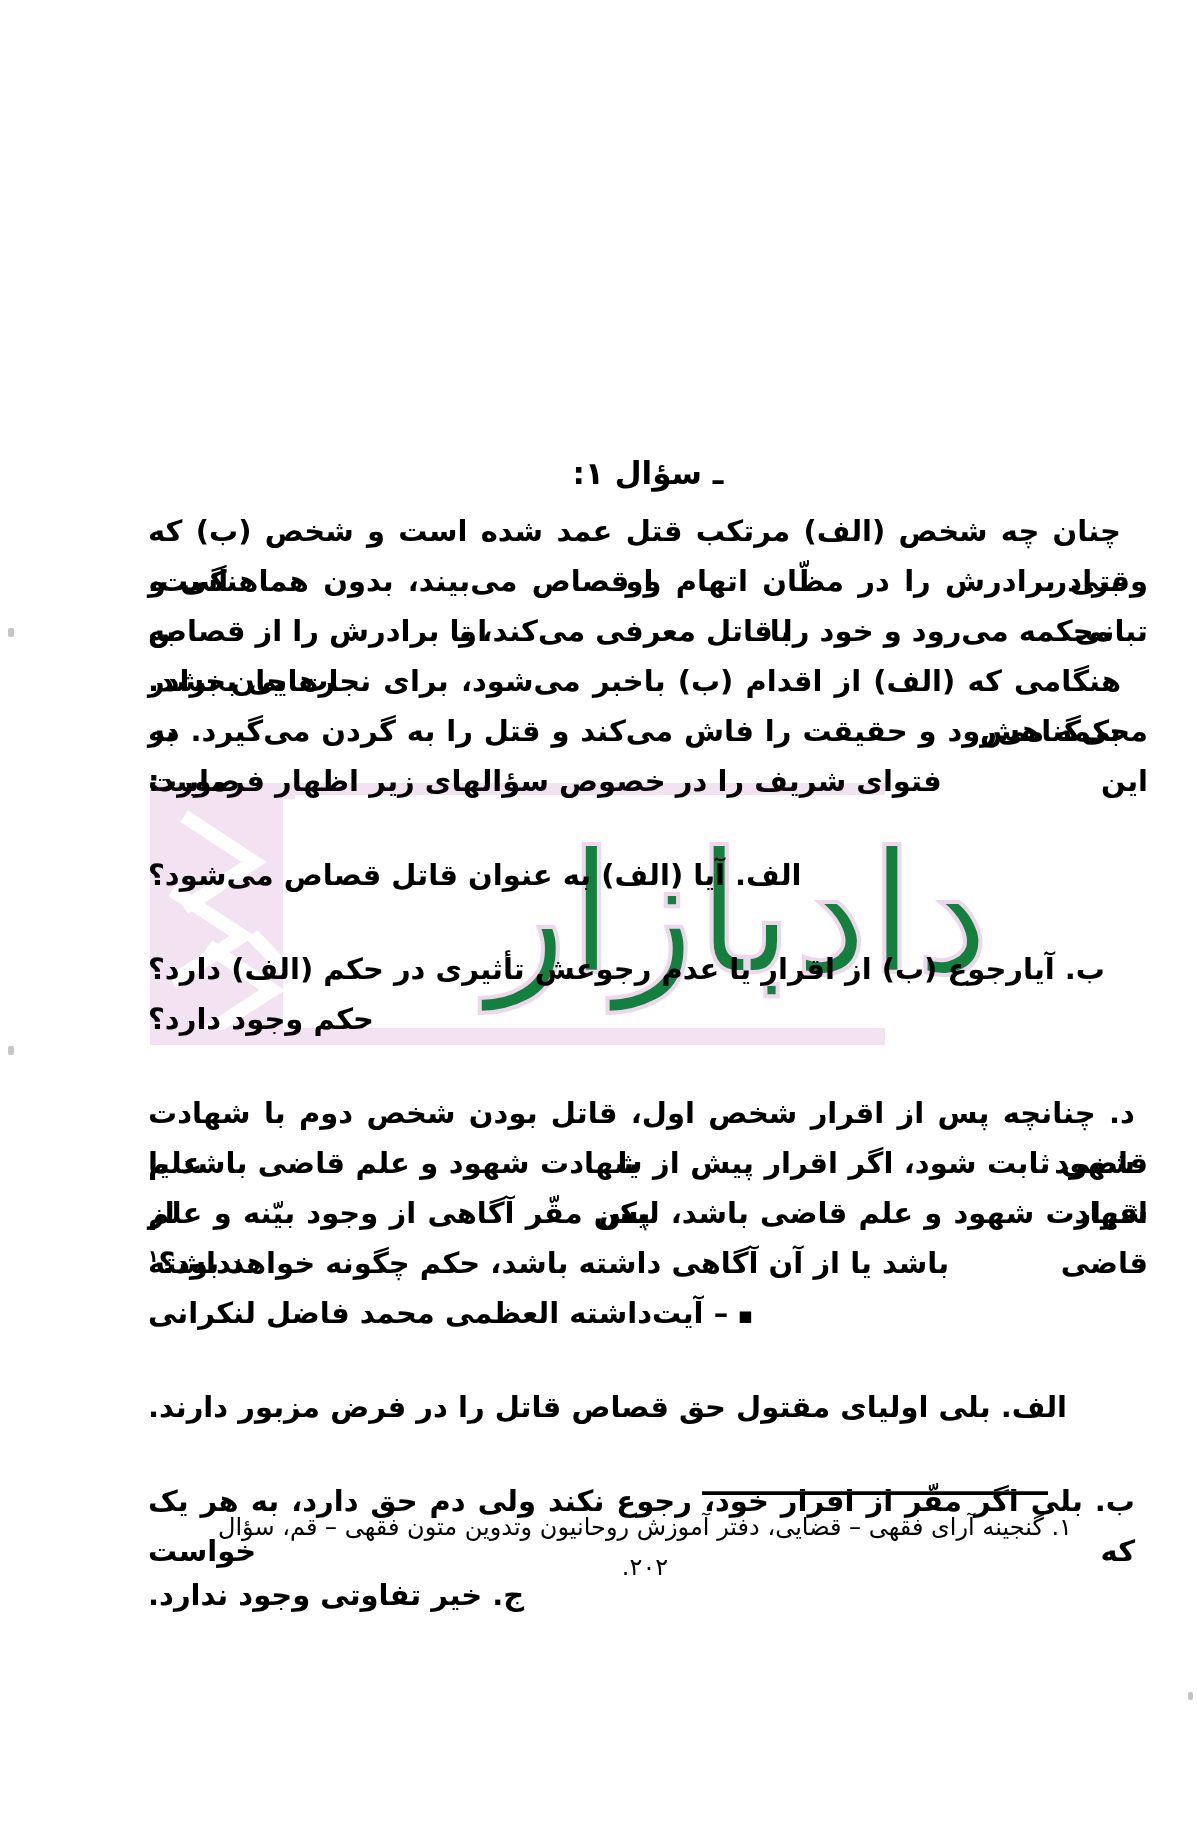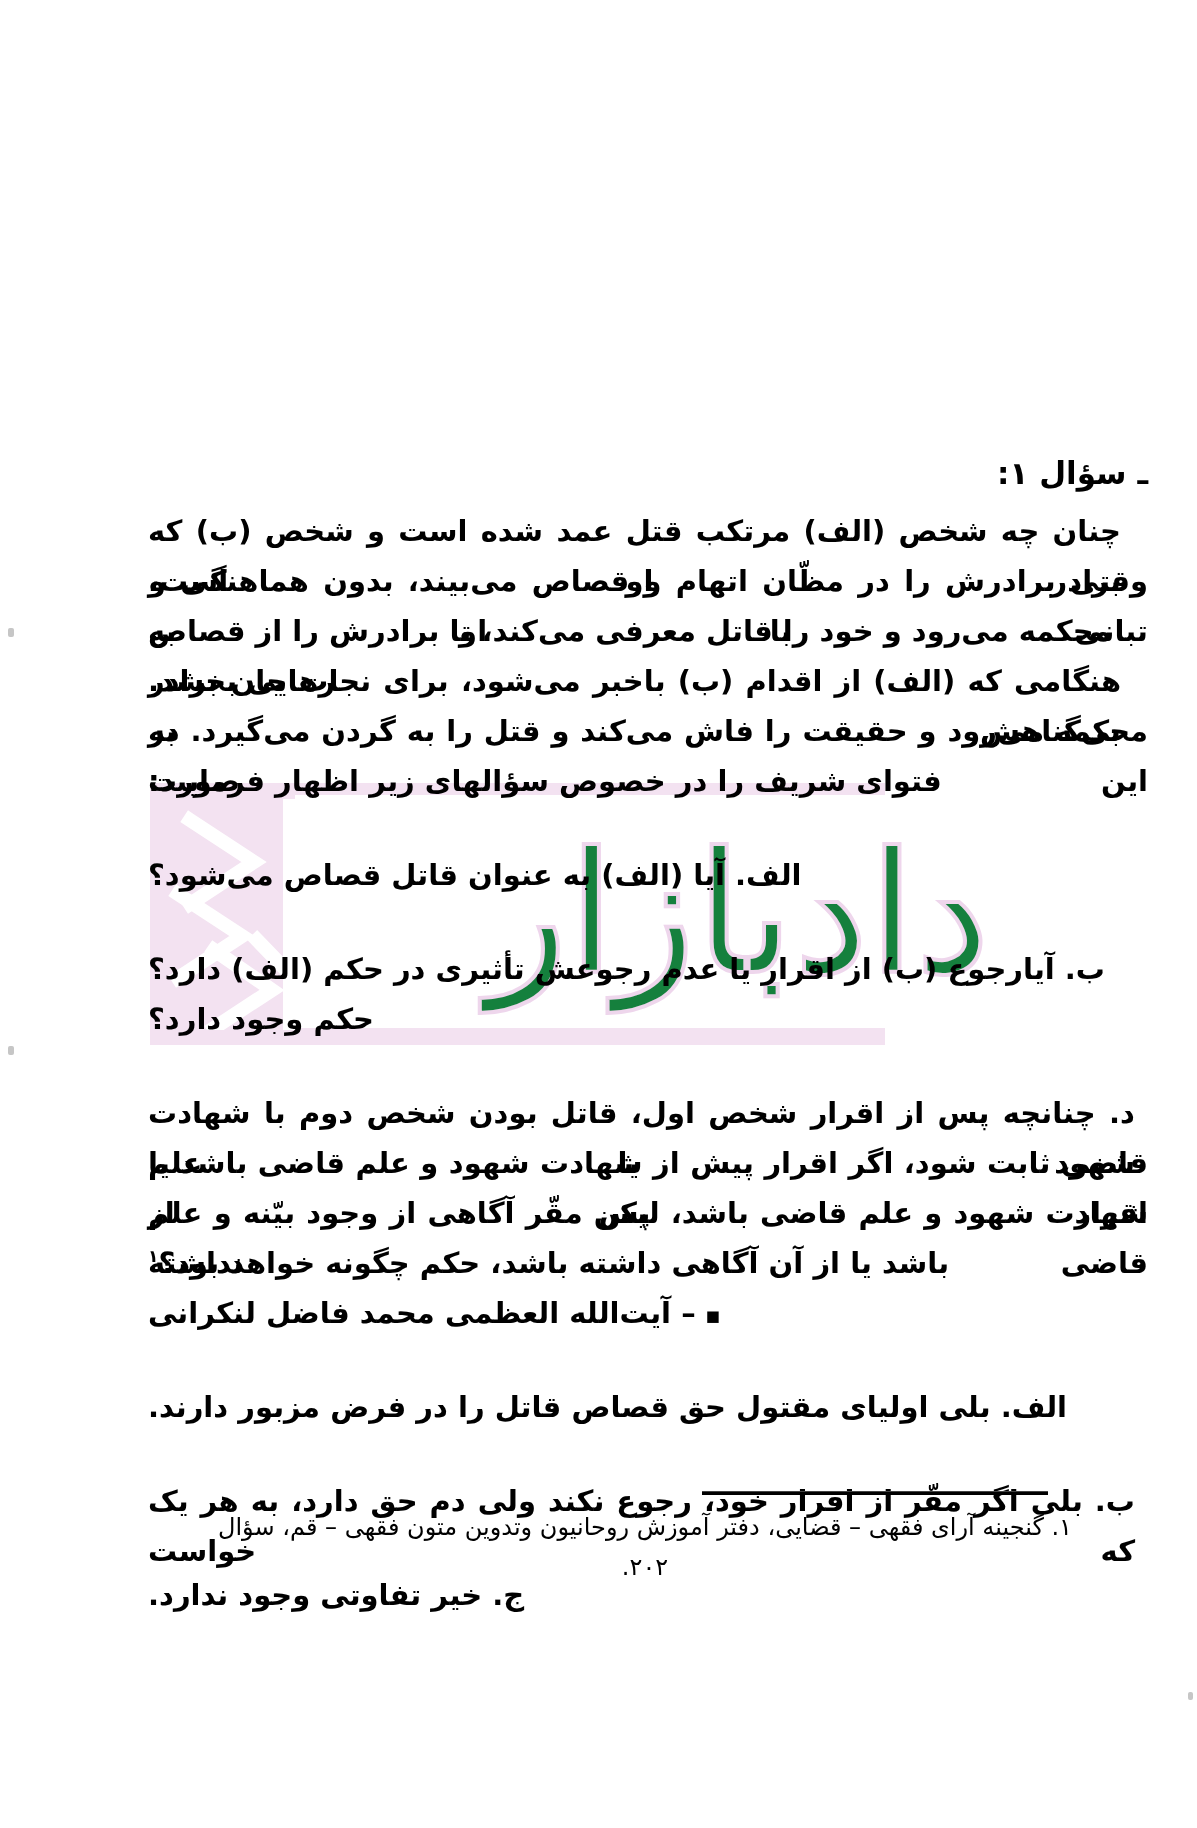--- a/index.html
+++ b/index.html
@@ -11,21 +11,21 @@
   .wm-outer{position:absolute;left:150px;top:783px;width:735px;height:262px;z-index:0;}
   .wm-inner{position:absolute;left:295px;top:795px;width:590px;height:233px;background:#ffffff;z-index:0;}
   .wm-logo{position:absolute;left:160px;top:798px;width:148px;height:232px;z-index:1;}
   .wm-text{
     position:absolute;right:207px;top:788px;height:252px;line-height:252px;
     font-size:168px;font-weight:normal;white-space:nowrap;z-index:1;
     color:#15803d;-webkit-text-stroke:4px #eed6ec;letter-spacing:2px;
   }
   
   .textcol{position:absolute;top:448px;right:49px;width:1000px;z-index:2;color:#000;}
-  .title{font-size:31px;font-weight:bold;line-height:50px;height:50px;margin:0 0 8px 0;text-align:right;}
+  .title{font-size:31px;font-weight:bold;line-height:50px;height:50px;margin:0 0 8px 0;text-align:center;}
   .line{font-size:29px;font-weight:bold;line-height:50px;height:50px;text-align:left;direction:rtl;}
   .line.j{text-align:justify;text-align-last:justify;}
   .ind1{padding-right:27px;}
   .ind2{padding-right:13px;margin-top:44px;}
   .line sup{font-size:17px;font-weight:bold;line-height:0;}
   .sq{font-size:15px;vertical-align:2px;margin-left:10px;}
   
   .fnsep{position:absolute;top:1491px;right:149px;width:346px;height:3px;background:#000;z-index:2;
          border-top:1px solid #444;}
   .footnote{position:absolute;top:1507px;right:102px;width:900px;z-index:2;
@@ -69,21 +69,21 @@
         <div class="line j ind1"><span>هنگامی که (الف) از اقدام (ب) باخبر می‌شود، برای نجات جان برادر بی‌گناهش به</span></div>
         <div class="line j"><span>محکمه می‌رود و حقیقت را فاش می‌کند و قتل را به گردن می‌گیرد. در این صورت</span></div>
         <div class="line"><span>فتوای شریف را در خصوص سؤالهای زیر اظهار فرمایید:</span></div>
         <div class="line ind2"><span>الف. آیا (الف) به عنوان قاتل قصاص می‌شود؟</span></div>
         <div class="line ind2"><span>ب. آیارجوع (ب) از اقرار یا عدم رجوعش تأثیری در حکم (الف) دارد؟</span></div>
         <div class="line"><span>حکم وجود دارد؟</span></div>
         <div class="line j ind2"><span>د. چنانچه پس از اقرار شخص اول، قاتل بودن شخص دوم با شهادت شهود یا علم</span></div>
         <div class="line j"><span>قاضی ثابت شود، اگر اقرار پیش از شهادت شهود و علم قاضی باشد یا اقرار پس از</span></div>
         <div class="line j"><span>شهادت شهود و علم قاضی باشد، لیکن مقّر آگاهی از وجود بیّنه و علم قاضی نداشته</span></div>
         <div class="line"><span>باشد یا از آن آگاهی داشته باشد، حکم چگونه خواهد بود؟</span><sup>۱</sup></div>
-        <div class="line ind1"><span class="sq">■</span><span>– آیت‌الله العظمی محمد فاضل لنکرانی</span></div>
+        <div class="line ind1"><span class="sq">■</span><span>– آیت‌داشته العظمی محمد فاضل لنکرانی</span></div>
         <div class="line ind2"><span>الف. بلی اولیای مقتول حق قصاص قاتل را در فرض مزبور دارند.</span></div>
         <div class="line j ind2"><span>ب. بلی اگر مقّر از اقرار خود، رجوع نکند ولی دم حق دارد، به هر یک که خواست</span></div>
         <div class="line ind2"><span>ج. خیر تفاوتی وجود ندارد.</span></div>
       </div>
   </main>
 
   <div class="fnsep"></div>
   <div class="footnote">
     <span>۱. گنجینه آرای فقهی – قضایی، دفتر آموزش روحانیون وتدوین متون فقهی – قم، سؤال ۲۰۲.</span>
   </div>

